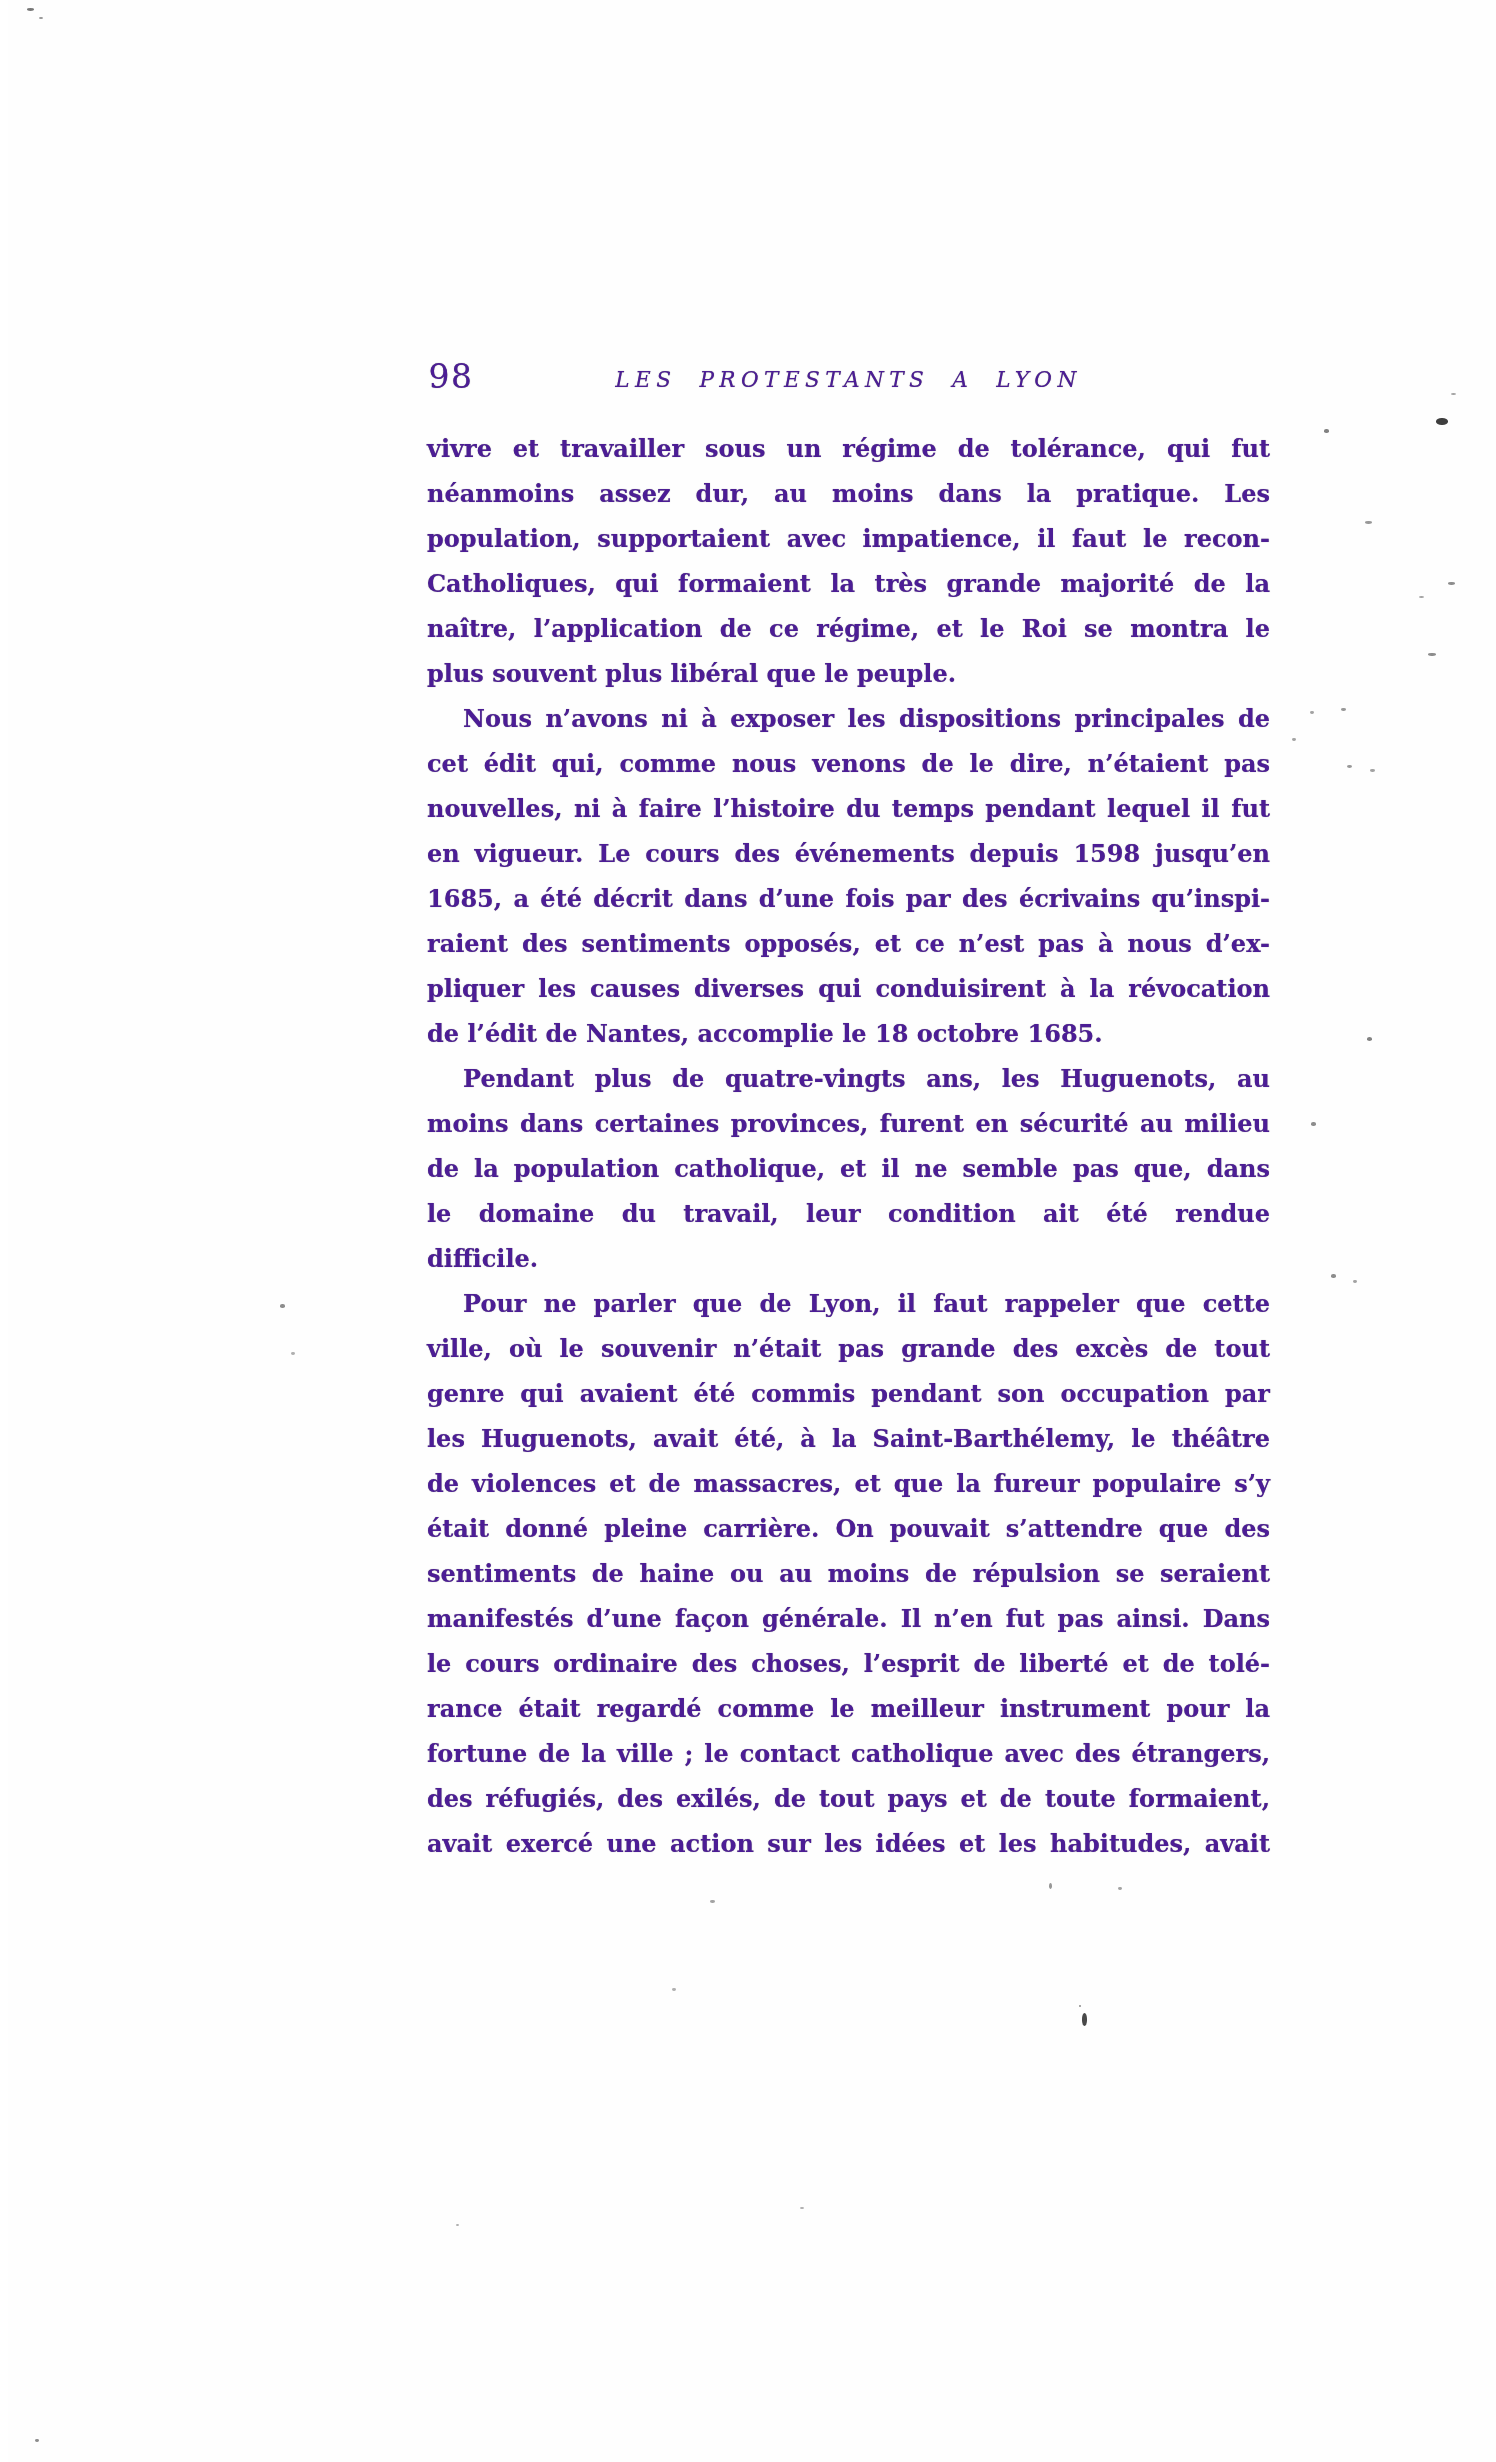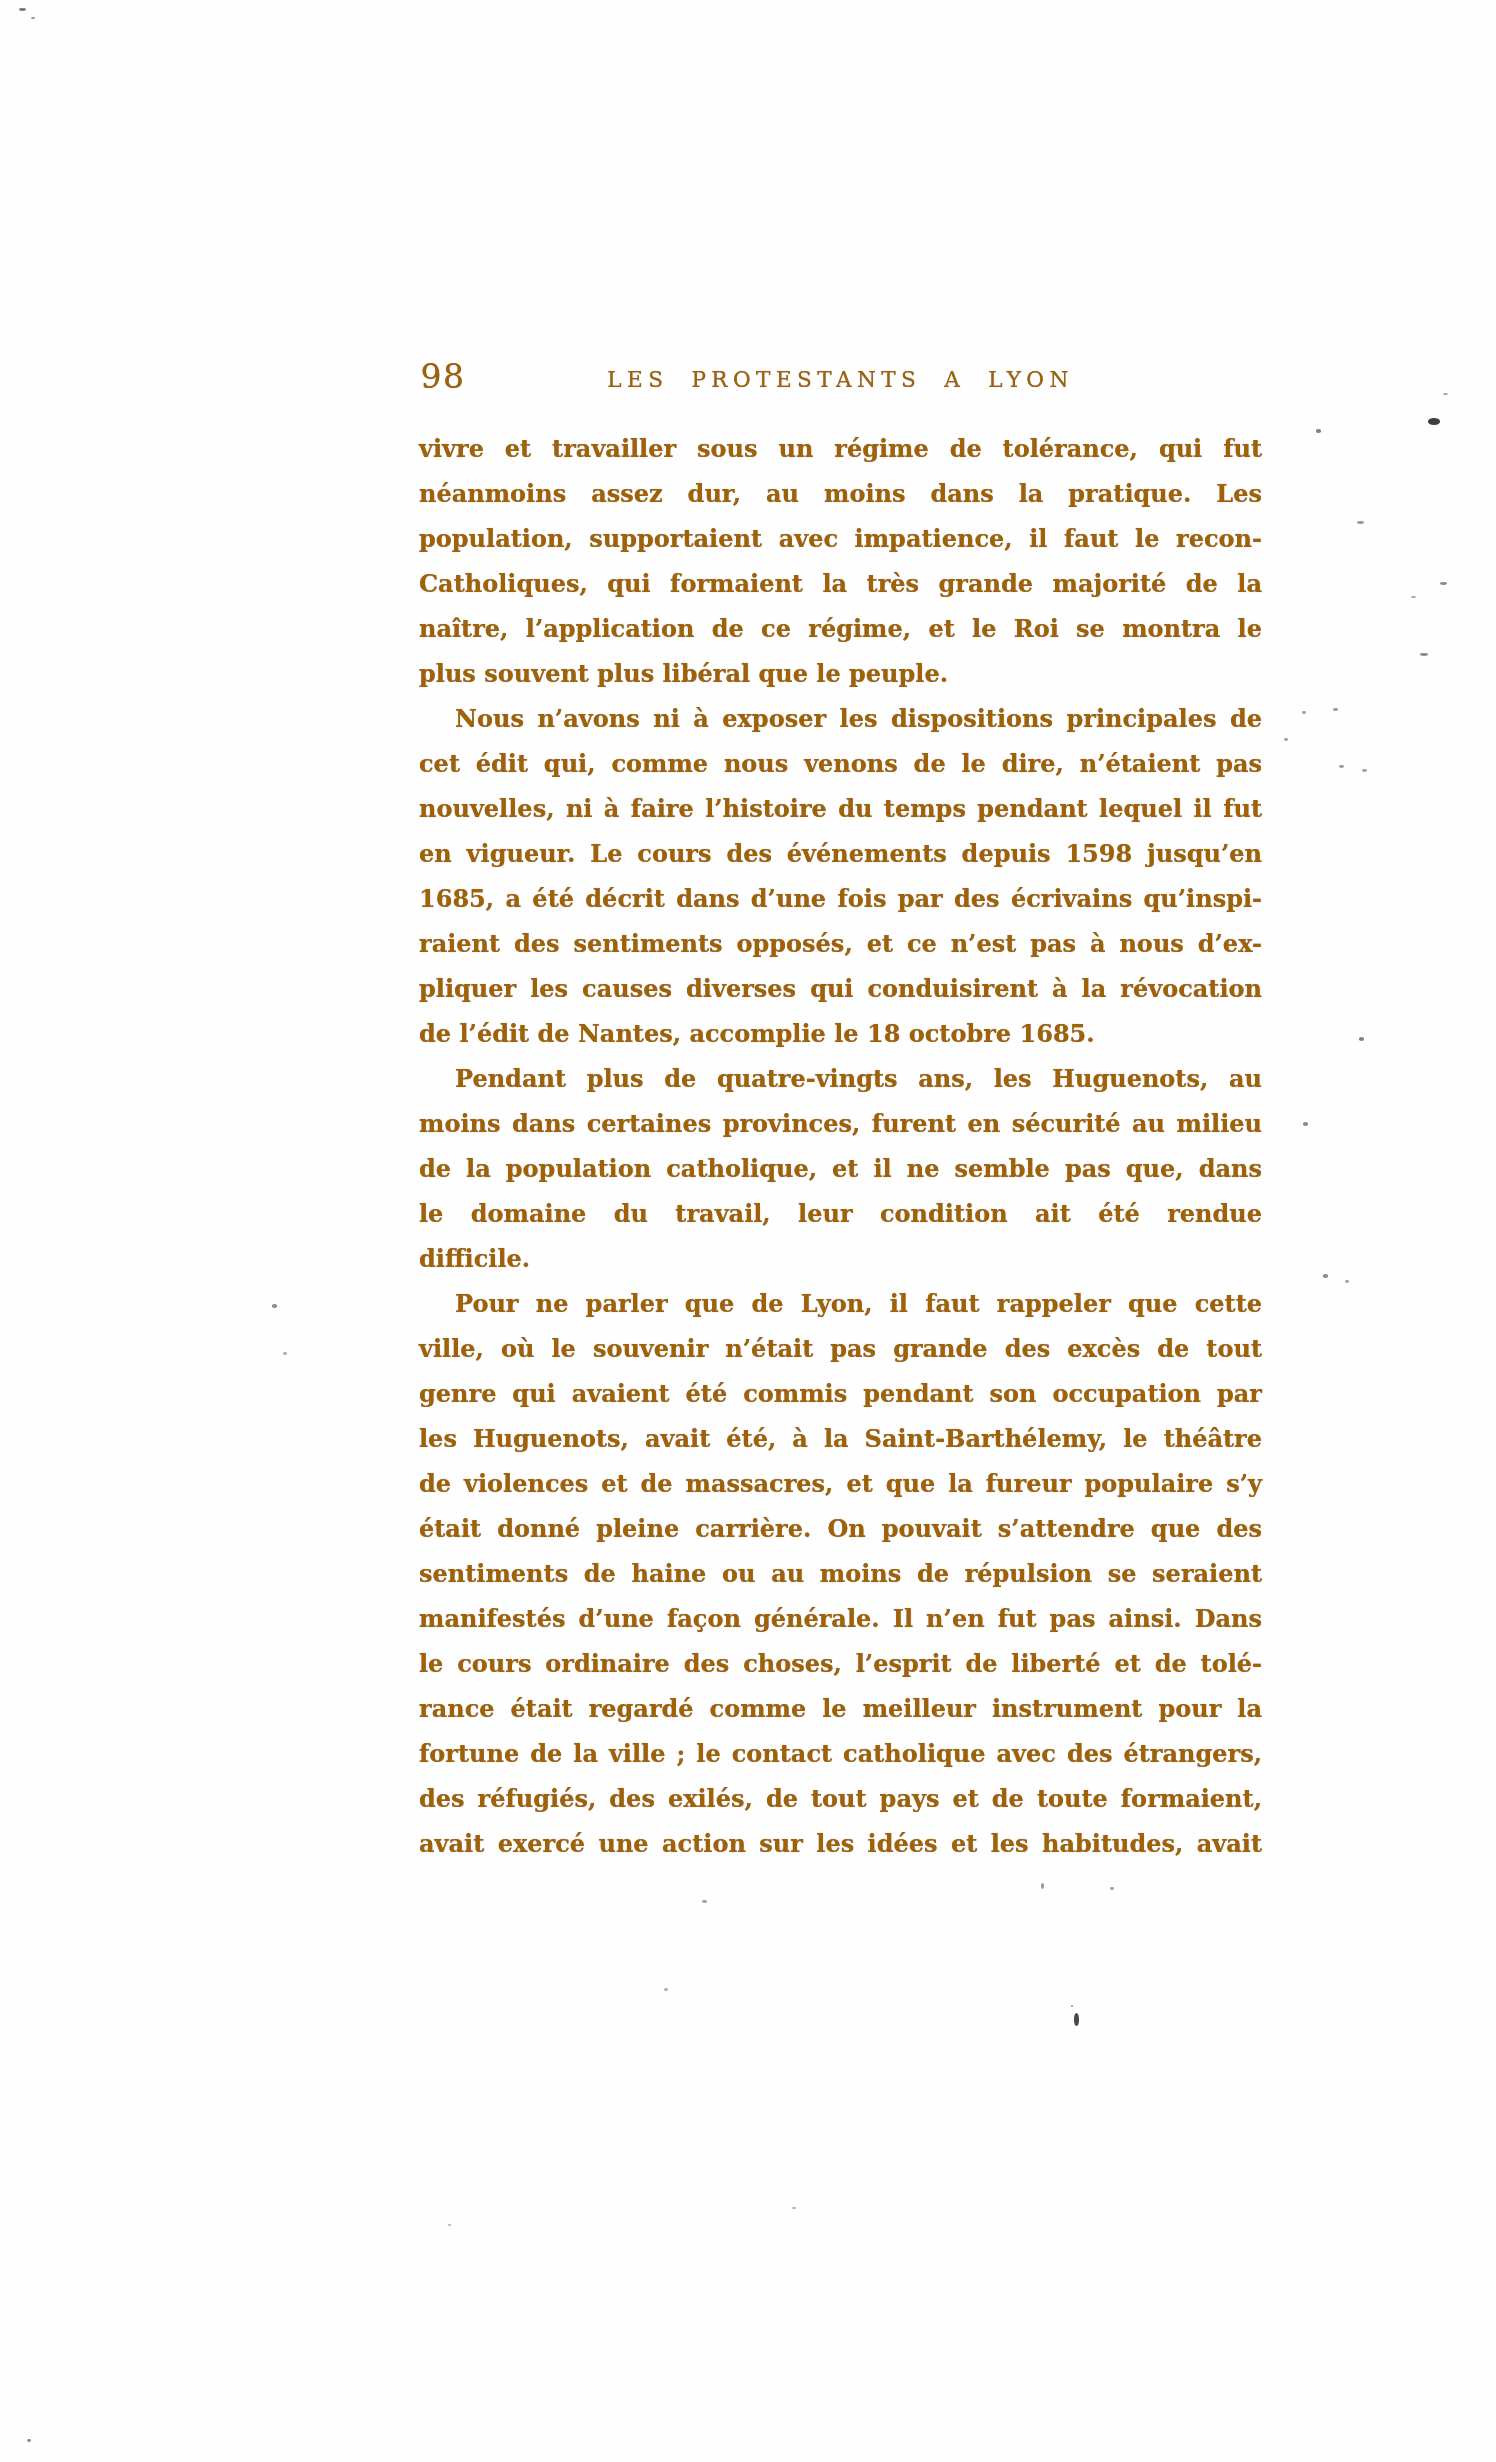--- a/index.html
+++ b/index.html
@@ -6,39 +6,41 @@
   body {
     width: 1497px; height: 2462px;
     background: #ffffff;
     position: relative;
     font-family: "DejaVu Serif", "Liberation Serif", serif;
     overflow: hidden;
   }
   .page {
     position: absolute; inset: 0;
     background: #fefefe;
-    color: #a16207;
+    color: #4c1d95;
+    margin-left: 8px;
   }
   .header {
     position: absolute; left: 419px; top: 355px;
     width: 843px; height: 51px;
   }
   .pagenum {
     position: absolute; left: 1.5px; top: 1.5px;
     font-size: 33px;
     letter-spacing: 1.5px;
     text-shadow: 0 0 0.8px rgba(10,10,10,0.55);
   }
   .running-title {
     position: absolute; left: 0; right: 0; top: 12.4px;
     text-align: center;
     font-size: 21.6px;
     letter-spacing: 5.4px;
     word-spacing: 10.8px;
     text-shadow: 0 0 0.8px rgba(10,10,10,0.55);
+    font-style: italic;
   }
   .text-block {
     position: absolute; left: 419px; top: 426px;
     width: 843px;
   }
   .line {
     height: 45px;
     line-height: 45px;
     font-size: 24px;
     text-align: justify;

